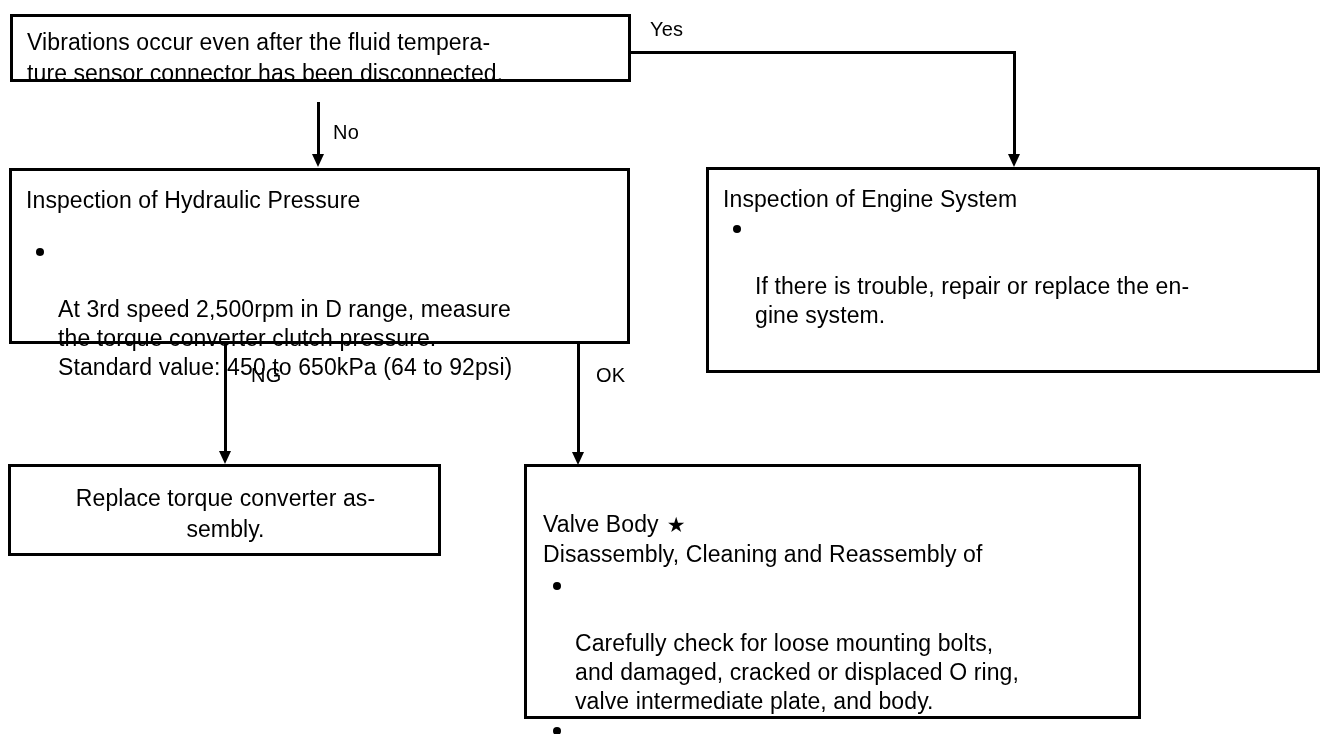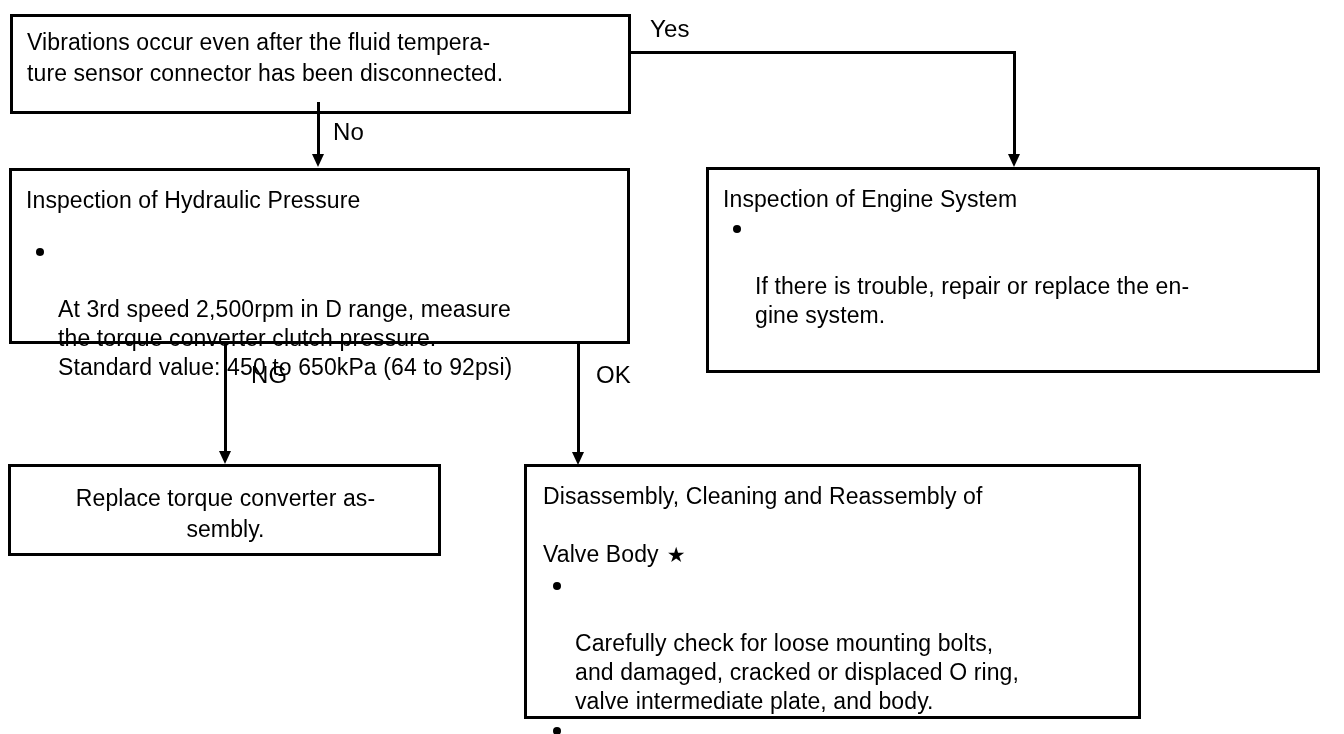--- a/index.html
+++ b/index.html
@@ -63,21 +63,21 @@
     position: absolute;
     left: 10px;
     top: 11px;
     width: 8px;
     height: 8px;
     border-radius: 50%;
     background: #000000;
   }
   .edge-label {
     position: absolute;
-    font-size: 24px;
+    font-size: 20px;
     line-height: 26px;
     letter-spacing: 0.2px;
     white-space: nowrap;
   }
   .hline {
     position: absolute;
     background: #000000;
     height: 3px;
   }
   .vline {
@@ -96,21 +96,21 @@
   .star {
     font-size: 21px;
     line-height: 1;
   }
 </style>
 </head>
 <body>
 
 <div id="canvas">
 
-  <div class="node" style="left:10px; top:14px; width:621px; height:100px;">
+  <div class="node" style="left:10px; top:14px; width:621px; height:68px;">
     <div class="node-inner">
       <div class="plain">Vibrations occur even after the fluid tempera-
 ture sensor connector has been disconnected.</div>
     </div>
   </div>
 
   <div class="hline" style="left:631px; top:51px; width:385px;"></div>
   <div class="vline" style="left:1013px; top:51px; height:103px;"></div>
   <div class="arrowhead" style="left:1008px; top:154px;"></div>
   <div class="edge-label" style="left:650px; top:16px;">Yes</div>
@@ -156,24 +156,24 @@
 
   <div class="node" style="left:8px; top:464px; width:433px; height:92px;text-align:center;">
     <div class="node-inner" style="padding:16px 14px 8px 16px;">
       <div class="plain">Replace torque converter as-
 sembly.</div>
     </div>
   </div>
 
   <div class="node" style="left:524px; top:464px; width:617px; height:255px;">
     <div class="node-inner" style="padding:14px 12px 8px 16px;">
-      <div class="heading">Disassembly, Cleaning and Reassembly of</div>
       <div class="heading" style="margin-top:-2px;">
         <span>Valve Body</span><span class="star" style="margin-left:8px;">★</span>
       </div>
+      <div class="heading">Disassembly, Cleaning and Reassembly of</div>
       <ul class="bullets" style="margin-top:2px;">
         <li>
           <span class="dot"></span>
           <span>Carefully check for loose mounting bolts,
 and damaged, cracked or displaced O ring,
 valve intermediate plate, and body.</span>
         </li>
         <li>
           <span class="dot"></span>
           

